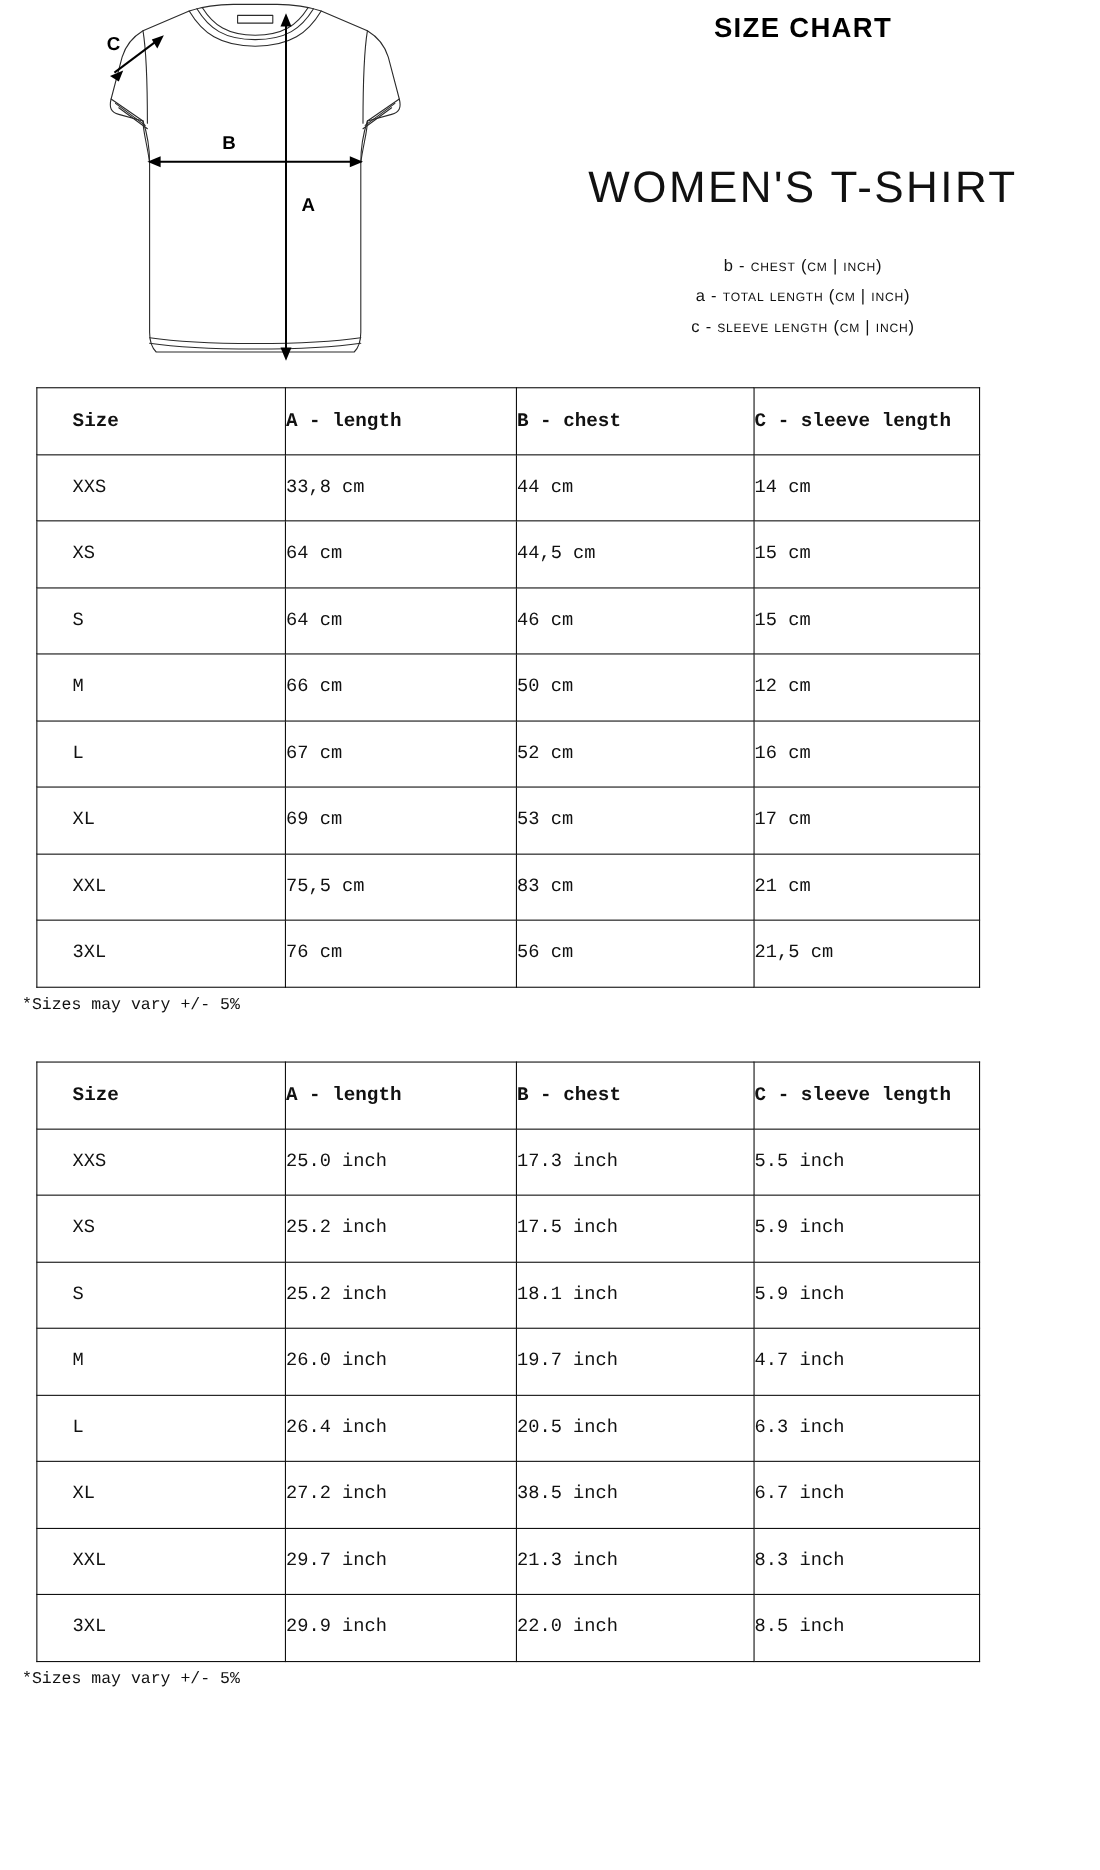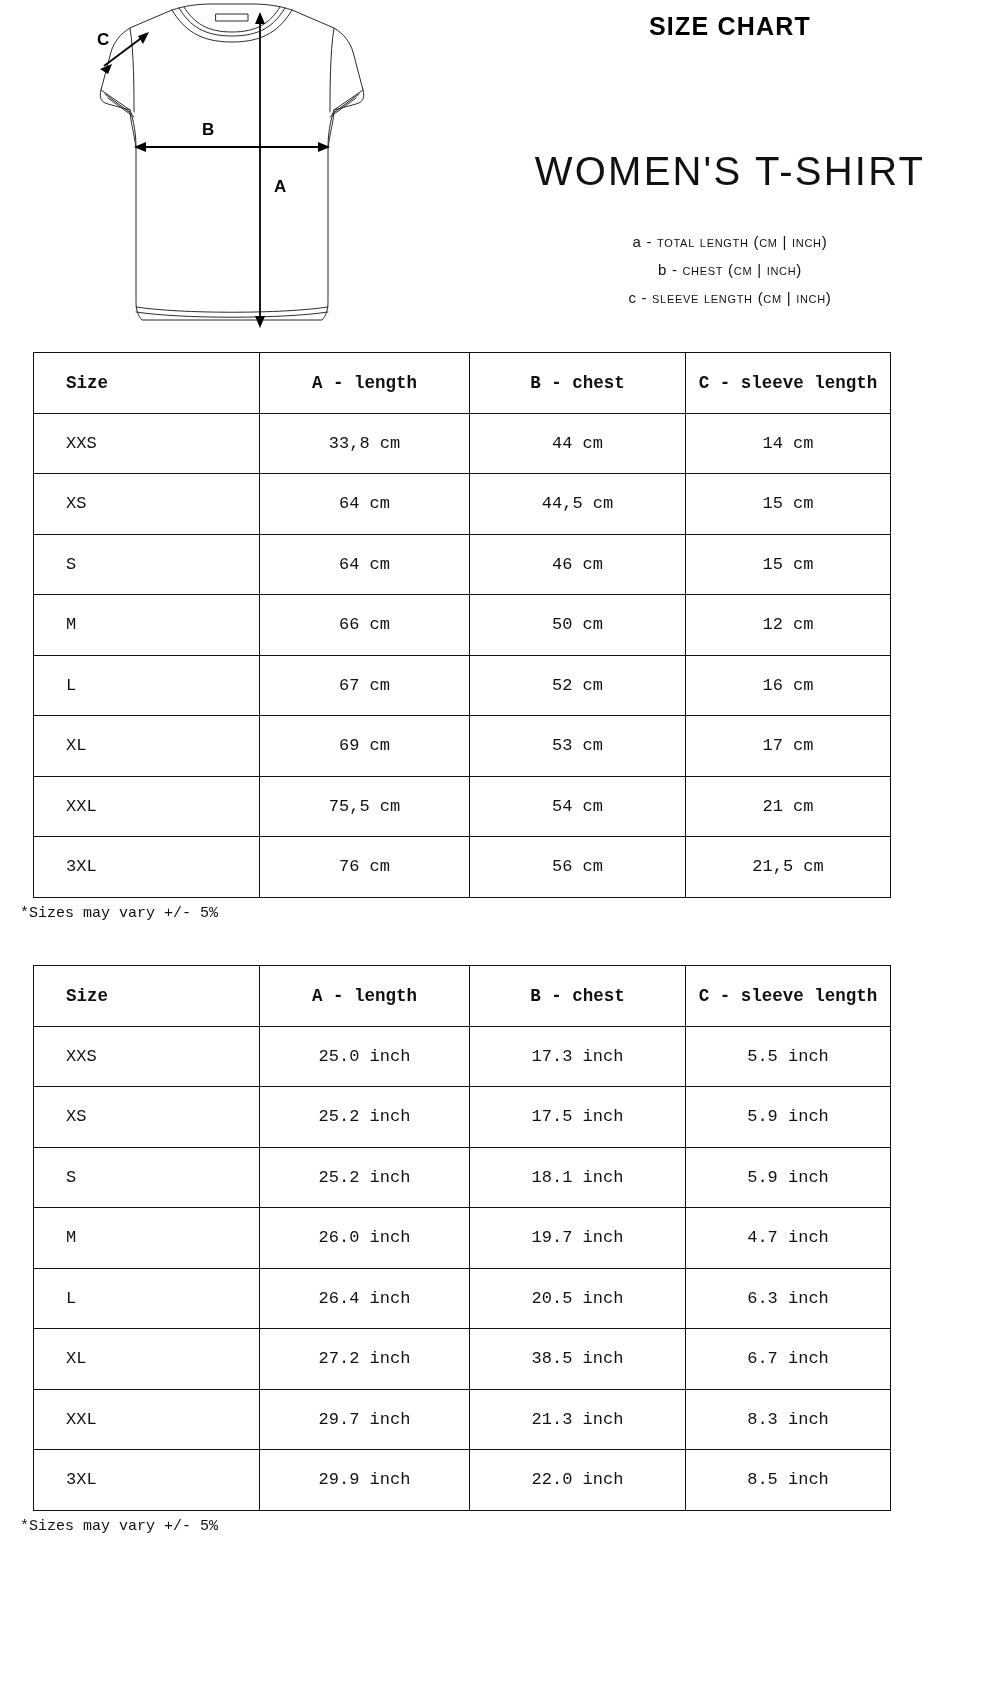--- a/index.html
+++ b/index.html
@@ -87,21 +87,21 @@
     color: #111;
     padding: 0;
   }
   table.size-table th { font-weight: 600; font-size: 17.5px; }
   table.size-table col.c-size { width: 226px; }
   table.size-table col.c-a    { width: 210px; }
   table.size-table col.c-b    { width: 216px; }
   table.size-table col.c-c    { width: 205px; }
 
   .cell-size  { text-align: left; padding-left: 32px !important; }
-  .cell-val   { text-align: center; }
+  .cell-val   { text-align: left; }
 
   .note {
     margin-top: 7px;
     margin-left: -13px;
     font-size: 15px;
     font-weight: 500;
     color: #111;
   }
 </style>
 </head>
@@ -173,22 +173,22 @@
       <text x="202" y="190" font-family="Liberation Sans, sans-serif" font-size="17" font-weight="700" fill="#000">A</text>
       <text x="130" y="133" font-family="Liberation Sans, sans-serif" font-size="17" font-weight="700" fill="#000">B</text>
       <text x="25" y="43" font-family="Liberation Sans, sans-serif" font-size="17" font-weight="700" fill="#000">C</text>
     </svg>
   </div>
 
   <div class="head">
     <div class="title-main">SIZE CHART</div>
     <div class="title-sub">WOMEN'S T-SHIRT</div>
     <div class="legend">
+      <div class="legend-line">B - chest (cm | inch)</div>
       <div class="legend-line">A - total length (cm | inch)</div>
-      <div class="legend-line">B - chest (cm | inch)</div>
       <div class="legend-line">C - sleeve length (cm | inch)</div>
     </div>
   </div>
 </div>
 
 <div class="table-block" id="table-cm-block">
   <table class="size-table">
     <colgroup>
       <col class="c-size">
         <col class="c-a">
@@ -236,21 +236,21 @@
         </tr>
         <tr>
           <td class="cell-size">XL</td>
           <td class="cell-val">69 cm</td>
           <td class="cell-val">53 cm</td>
           <td class="cell-val">17 cm</td>
         </tr>
         <tr>
           <td class="cell-size">XXL</td>
           <td class="cell-val">75,5 cm</td>
-          <td class="cell-val">54 cm</td>
+          <td class="cell-val">83 cm</td>
           <td class="cell-val">21 cm</td>
         </tr>
         <tr>
           <td class="cell-size">3XL</td>
           <td class="cell-val">76 cm</td>
           <td class="cell-val">56 cm</td>
           <td class="cell-val">21,5 cm</td>
         </tr>
       </tbody>
   </table>

